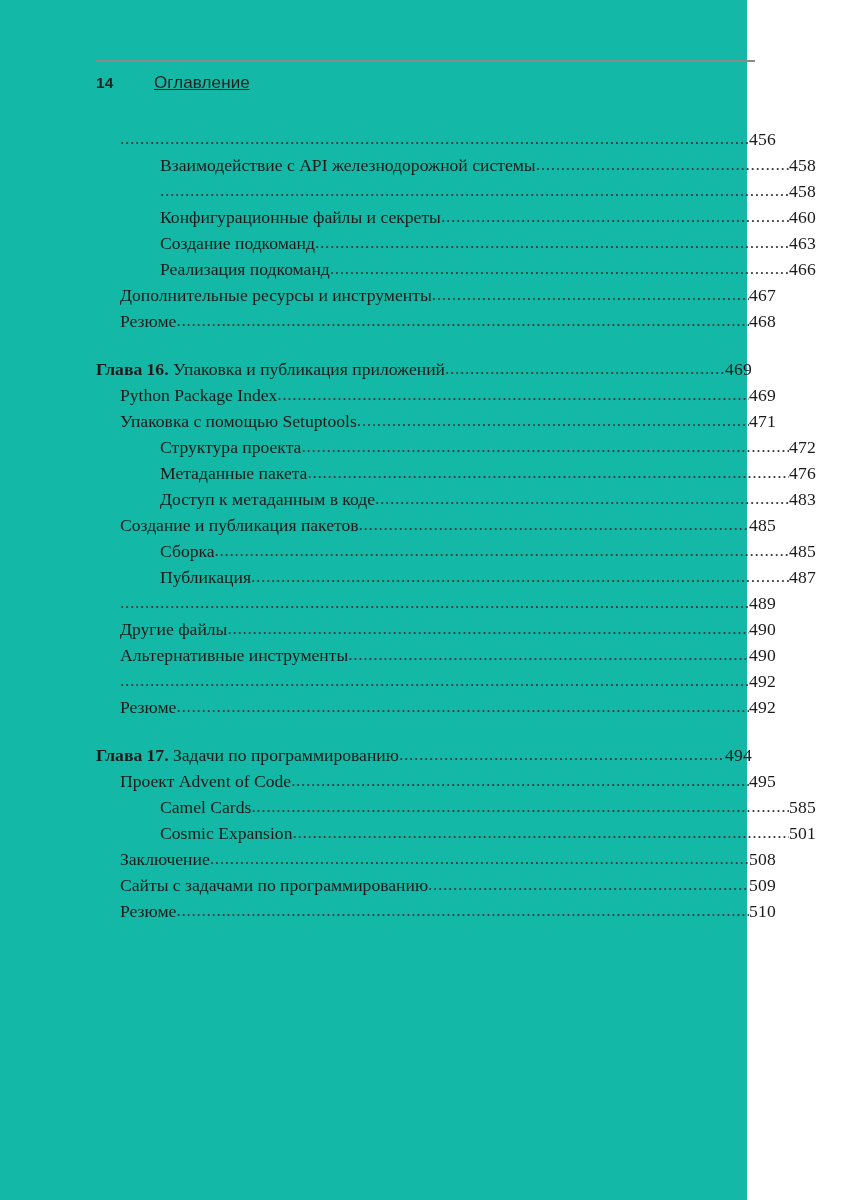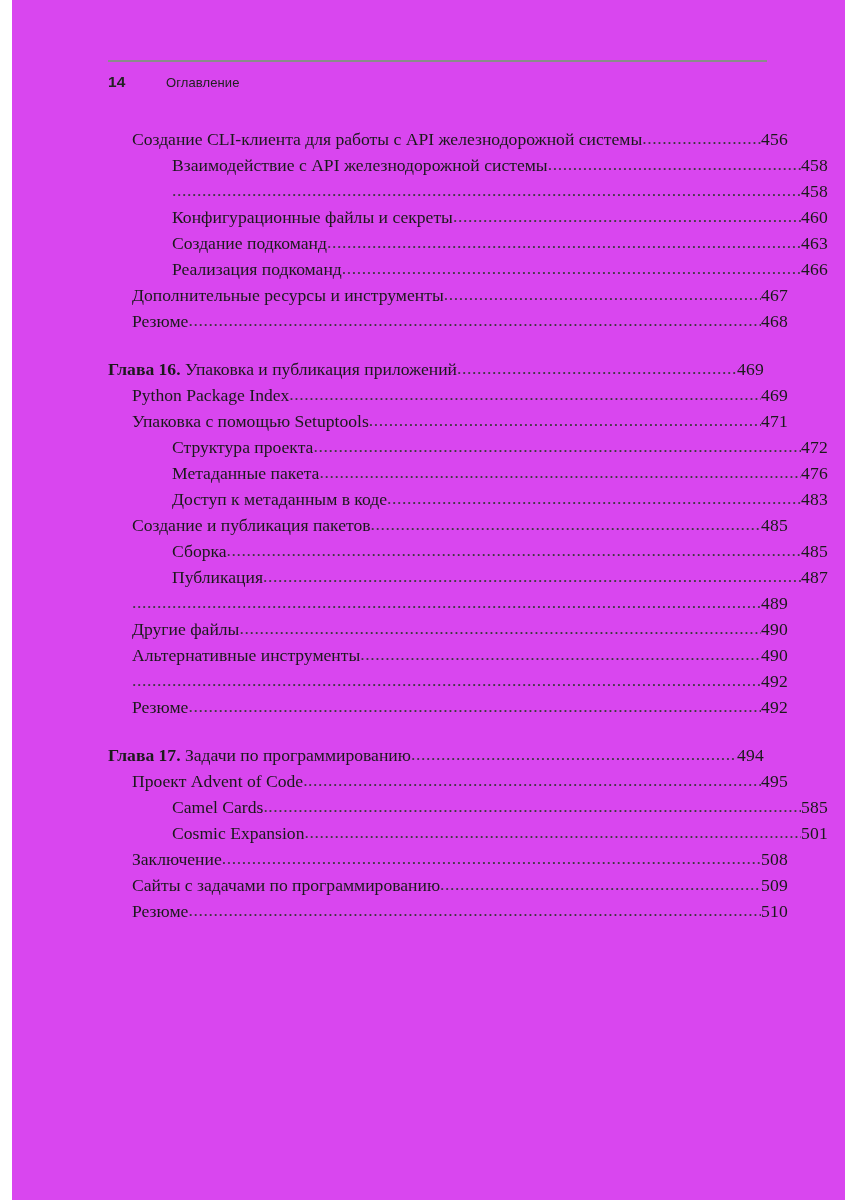--- a/index.html
+++ b/index.html
@@ -11,24 +11,24 @@
     width: 849px;
     height: 1200px;
     position: relative;
     font-family: "Liberation Serif", serif;
     color: #1a1a1a;
     overflow: hidden;
   }
 
   .page {
     position: absolute;
-    left: 12px; top: 0;
-    width: 833px;
+    left: 0; top: 0;
+    width: 747px;
     height: 1200px;
-    background: #d946ef;
+    background: #14b8a6;
   }
 
   
   .header {
     position: absolute;
     left: 96px;
     top: 60px;
     width: 659px;
   }
   .header-rule {
@@ -45,23 +45,24 @@
     color: #222222;
   }
   .folio {
     font-weight: bold;
     font-size: 15.5px;
     letter-spacing: 0.2px;
     width: 58px;
     flex: 0 0 58px;
   }
   .header-title {
-    font-size: 13px;
+    font-size: 17px;
     font-weight: normal;
     letter-spacing: 0.1px;
+    text-decoration: underline;
   }
 
   
   .toc {
     position: absolute;
     left: 96px;
     top: 126px;
     width: 659px;
   }
 
@@ -115,21 +116,20 @@
   <div class="header">
     <div class="header-rule"></div>
     <div class="header-row">
       <span class="folio">14</span>
       <span class="header-title">Оглавление</span>
     </div>
   </div>
 
   <div class="toc" id="toc-root">
       <div class="entry lvl-1">
-        <span class="label">Создание CLI-клиента для работы с API железнодорожной системы</span>
         <span class="leader">..................................................................................................................................................</span>
         <span class="pageno">456</span>
       </div>
       <div class="entry lvl-2">
         <span class="label">Взаимодействие с API железнодорожной системы</span>
         <span class="leader">..................................................................................................................................................</span>
         <span class="pageno">458</span>
       </div>
       <div class="entry lvl-2">
         <span class="leader">..................................................................................................................................................</span>

